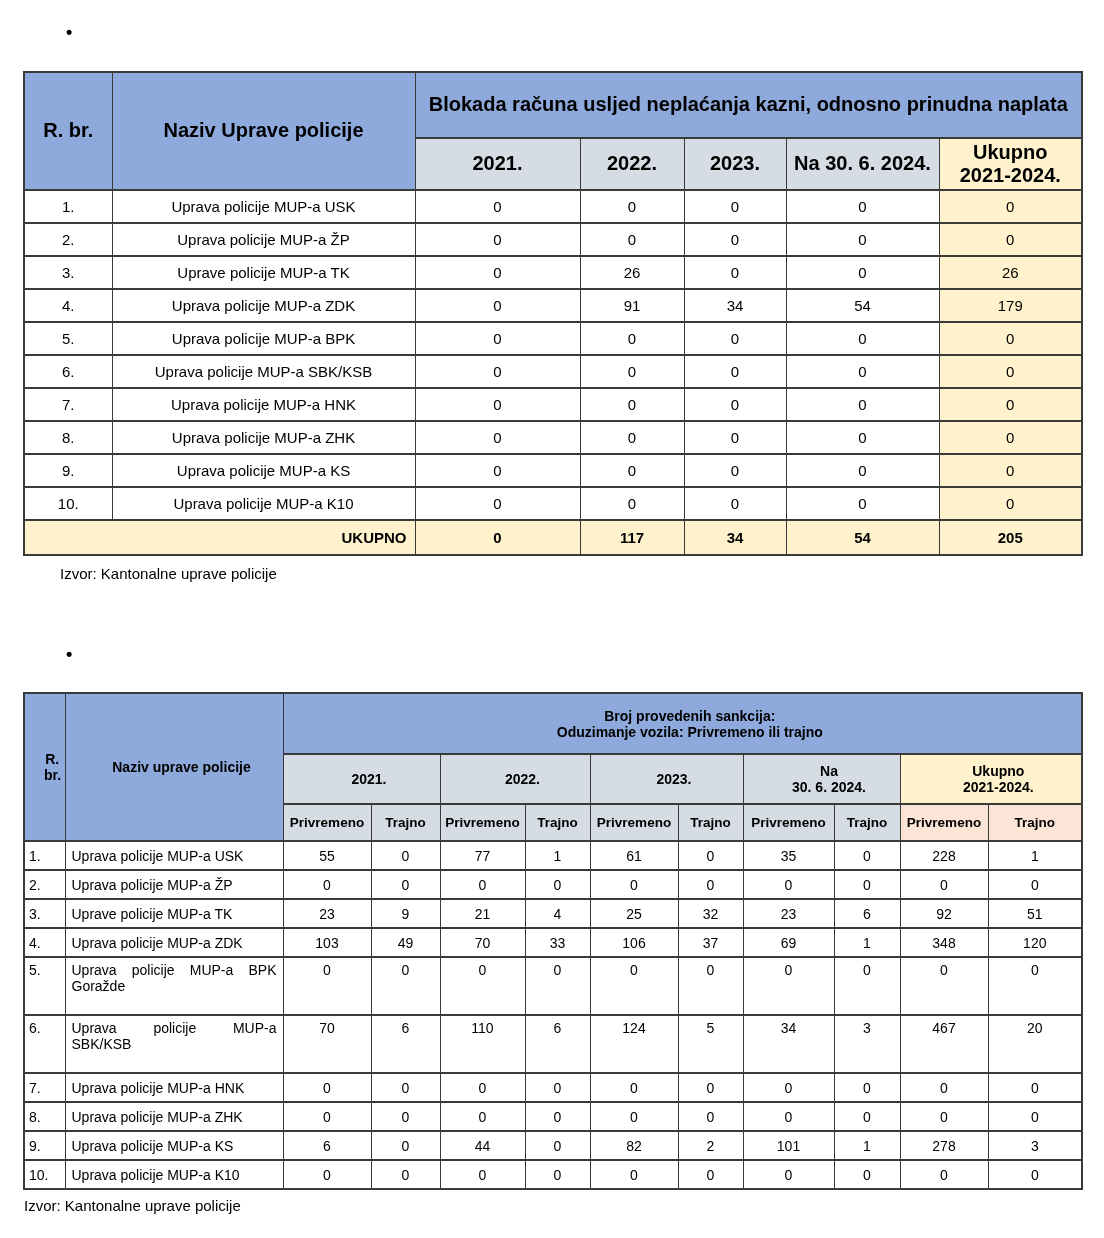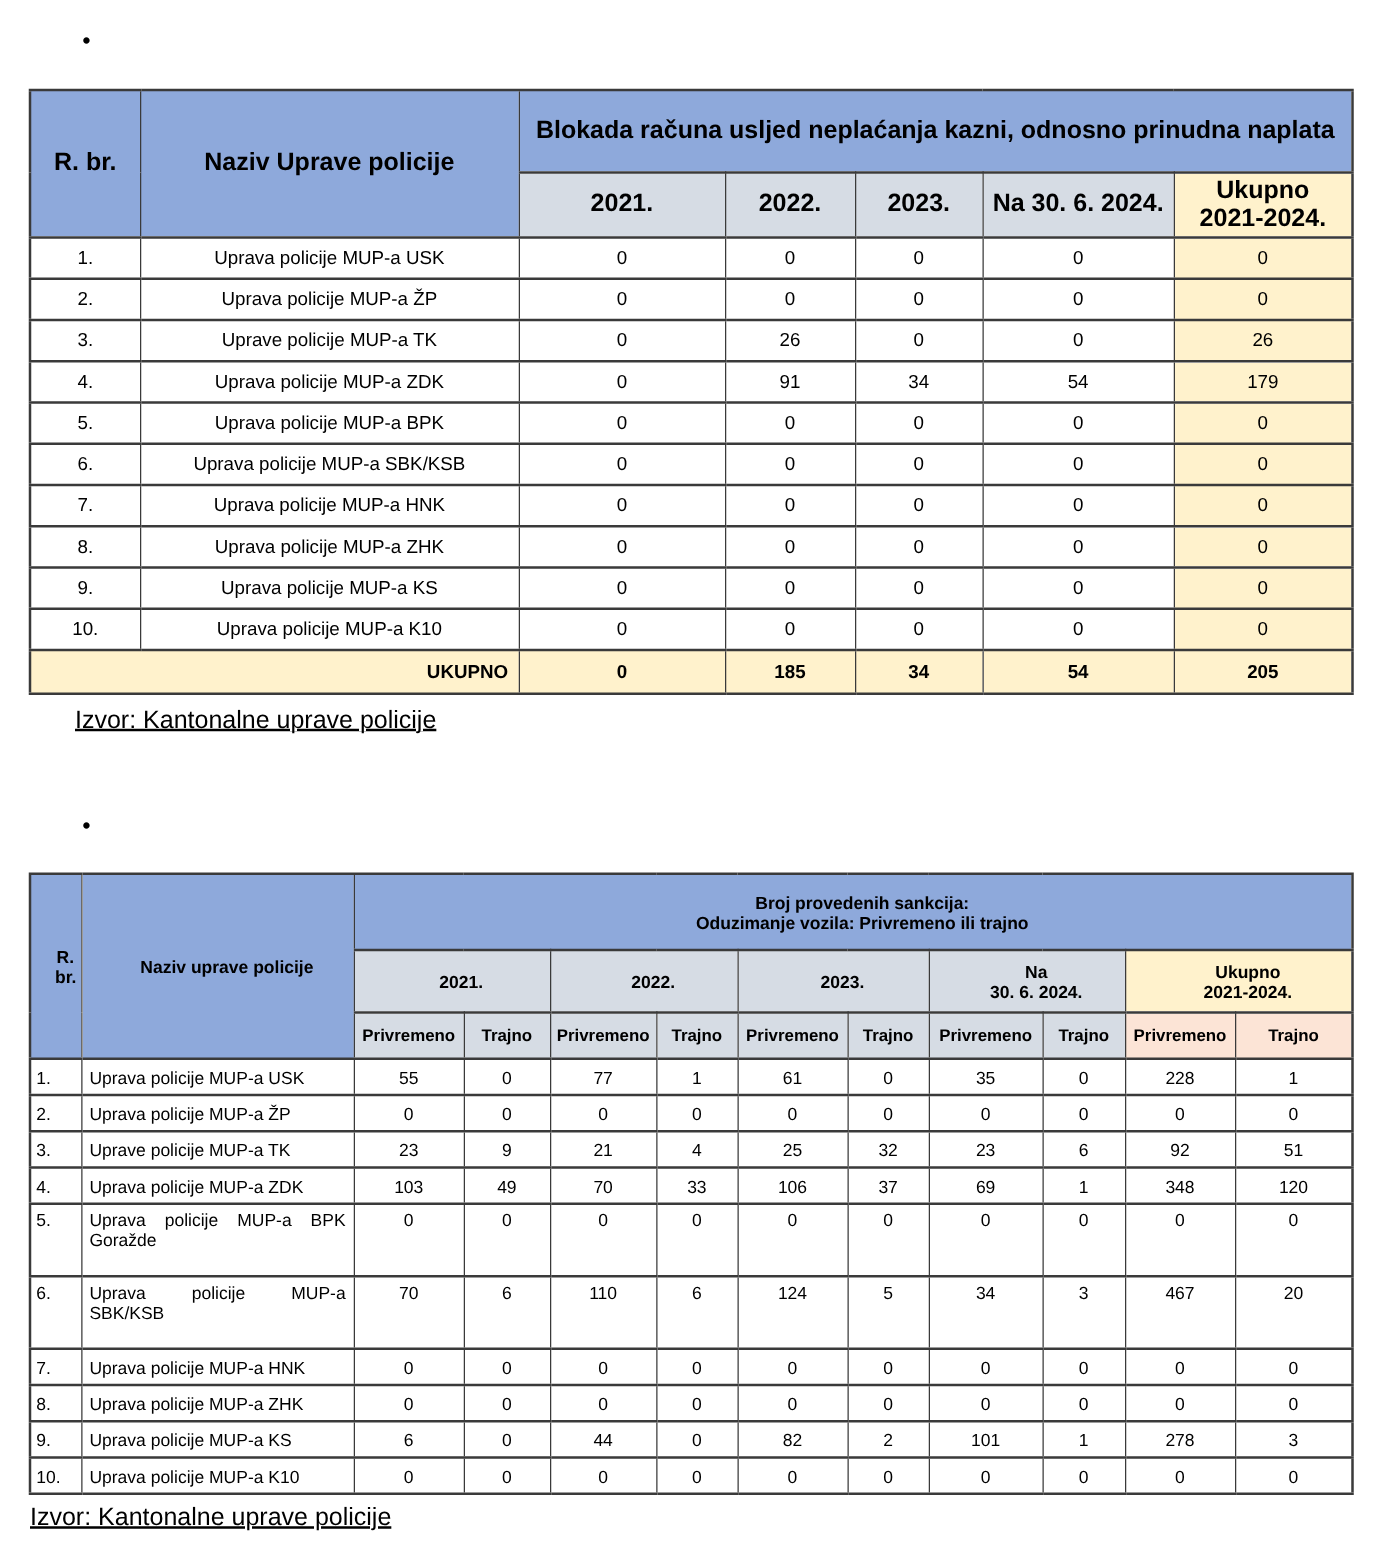--- a/index.html
+++ b/index.html
@@ -74,21 +74,21 @@
   #table2 thead tr.sub { height: 37px; }
   #table2 thead th { font-size: 14px; padding-left: 19px; }
   #table2 thead th.sub-h { font-size: 13.5px; padding: 1px 1px; }
   #table2 tbody tr { height: 29px; }
   #table2 tbody tr.tall { height: 58px; }
   #table2 tbody tr.tall td { vertical-align: top; padding-top: 4px; }
   #table2 td.name-col { text-align: left; padding-left: 6px; padding-right: 6px; }
   #table2 td.num-col  { text-align: left; padding-left: 4px; }
   .jline { text-align: justify; text-align-last: justify; }
   
-  .source { font-size: 20px; margin: 9px 0 0 60px; text-decoration: underline; }
+  .source { font-size: 15px; margin: 9px 0 0 60px; }
   .source.src2 { margin-left: 24px; margin-top: 7px; }
   
   .section2-title { padding-top: 62px; }
 </style>
 </head>
 <body>
 
 <div class="page">
 
   <div class="title-row">
@@ -209,21 +209,21 @@
           <td>0</td>
           <td>0</td>
           <td>0</td>
           <td class="yellow">0</td>
         </tr>
       </tbody>
     <tfoot>
       <tr>
         <td colspan="2" class="yellow total-label">UKUPNO</td>
         <td class="yellow">0</td>
-        <td class="yellow">185</td>
+        <td class="yellow">117</td>
         <td class="yellow">34</td>
         <td class="yellow">54</td>
         <td class="yellow">205</td>
       </tr>
     </tfoot>
   </table>
 
   <p class="source src1">Izvor: Kantonalne uprave policije</p>
 
   <div class="title-row section2-title">

